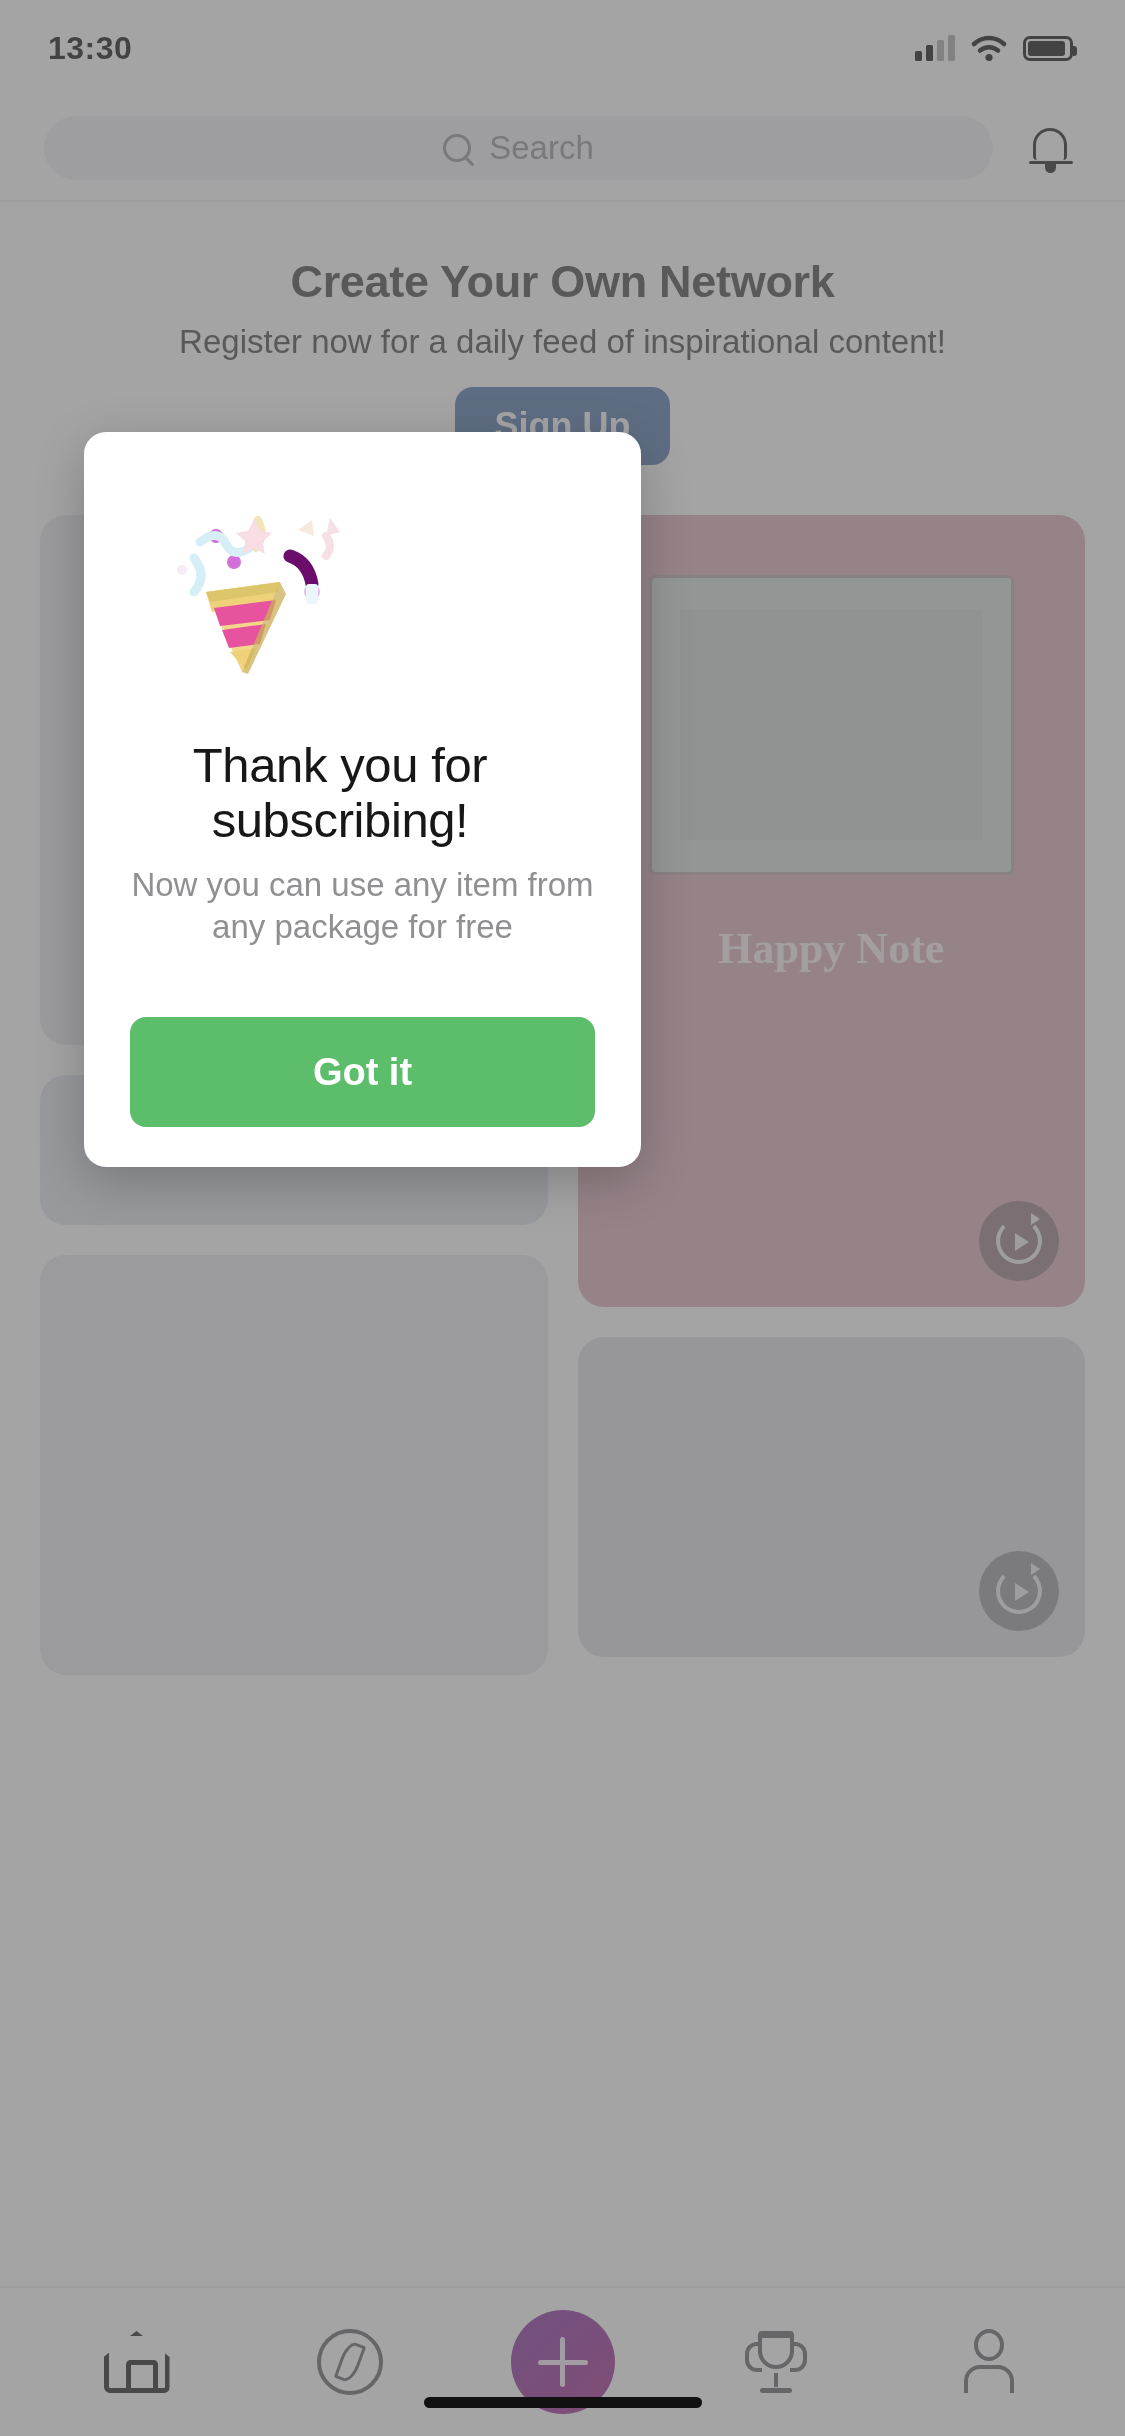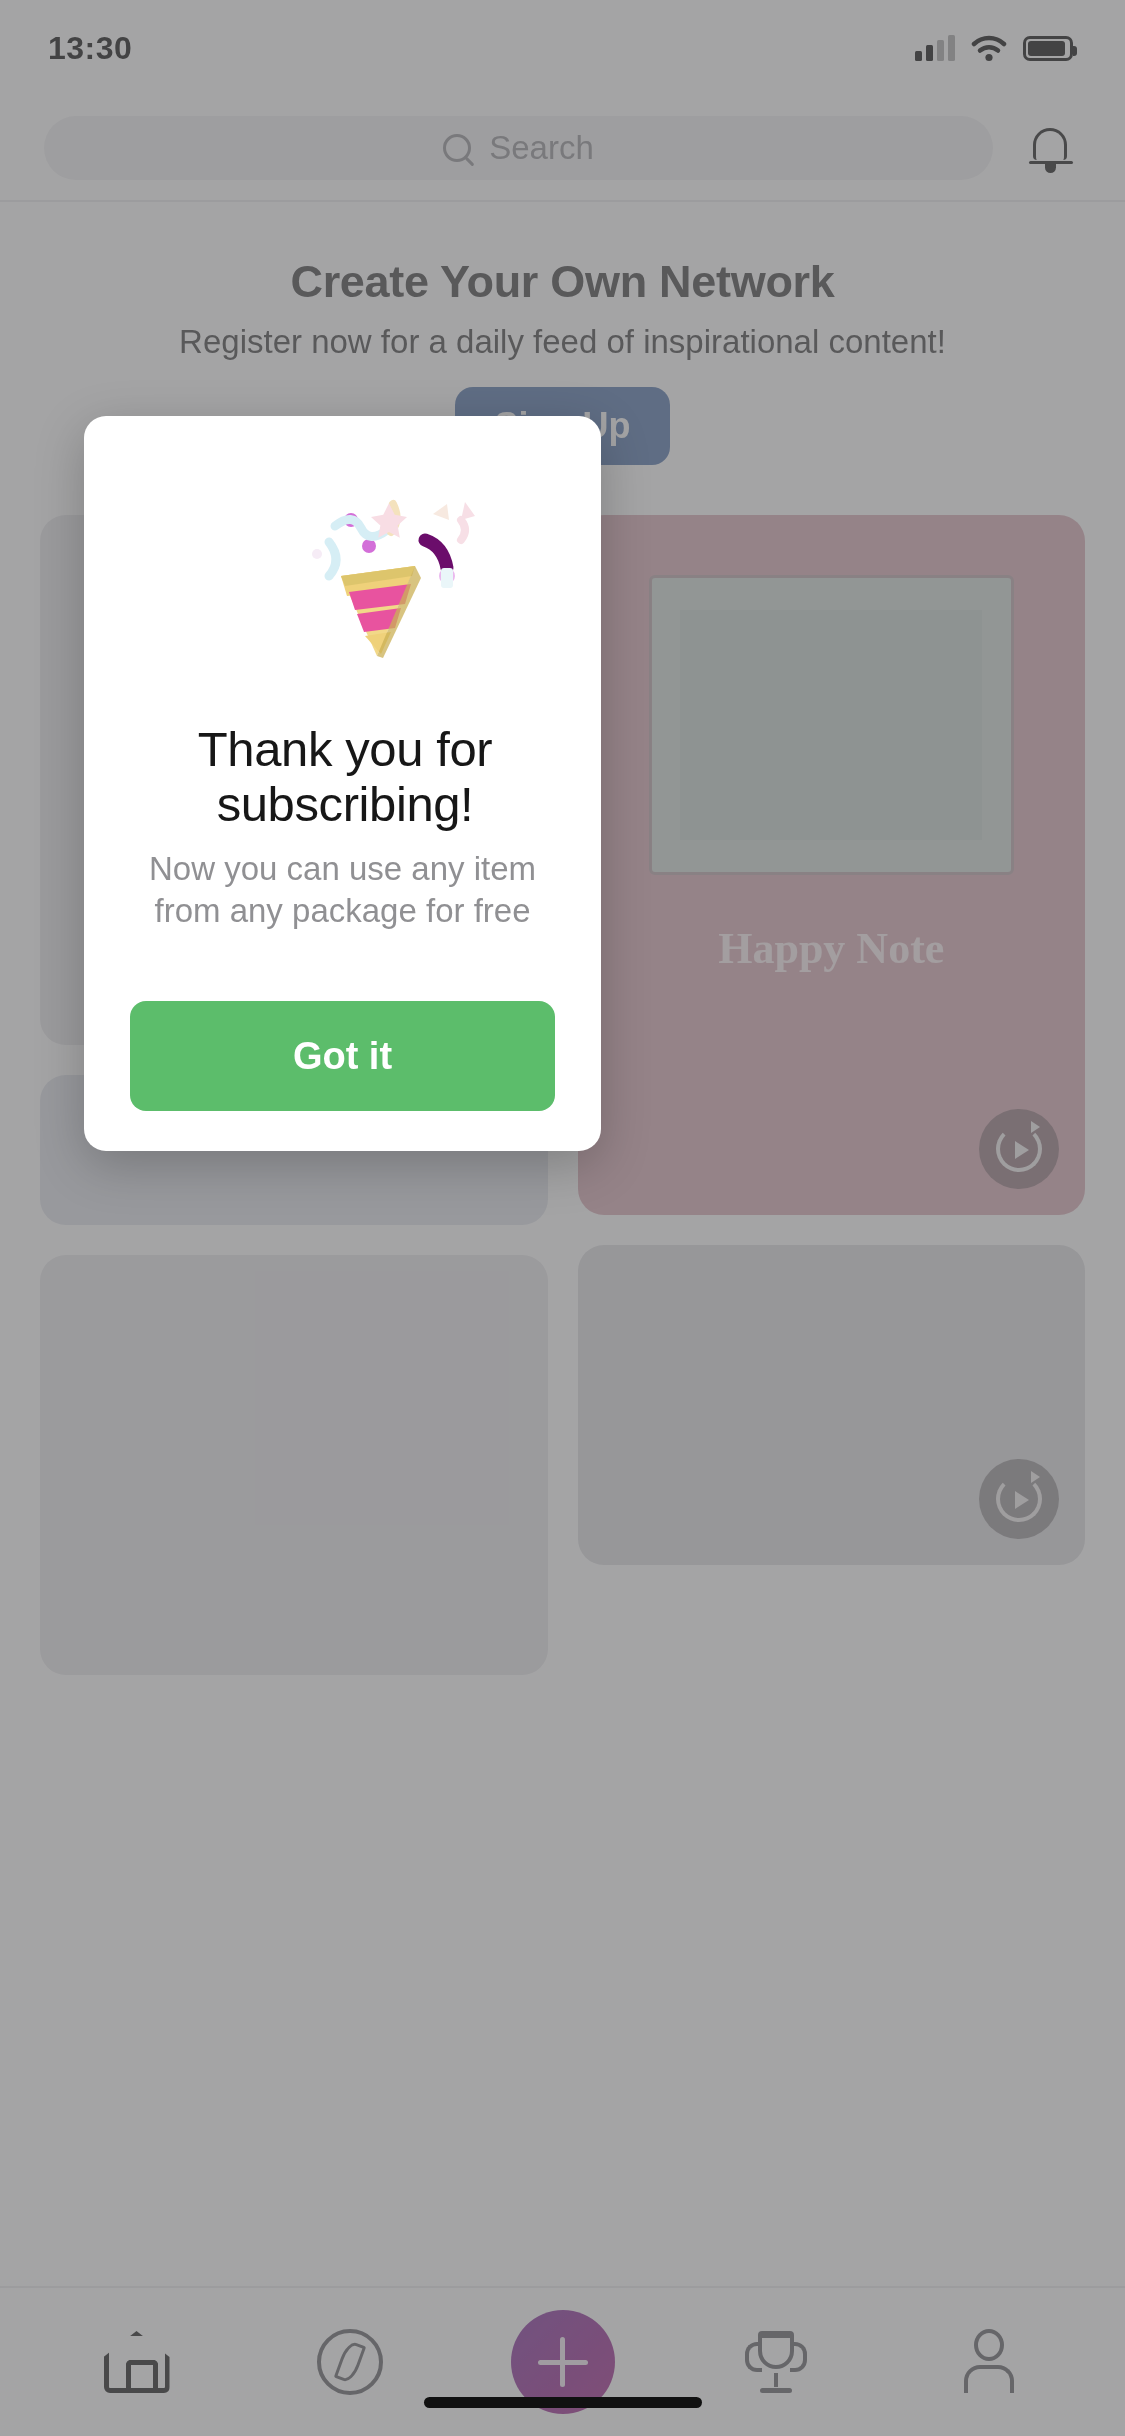--- a/index.html
+++ b/index.html
@@ -83,21 +83,21 @@
   }
 
   
   .feed { flex:1; position:relative; padding:20px 40px 0; }
   .feed-grid { display:flex; gap:30px; }
   .feed-col { flex:1; display:flex; flex-direction:column; gap:30px; }
   .card { border-radius:26px; position:relative; overflow:hidden; }
   .card-a { height:530px; background:#e7e6ea; }
   .card-b { height:150px; background:#dfe2ea; }
   .card-c { height:420px; background:#e7e6ea; }
-  .card-pink { height:700px; background:#d8a9b4; display:flex; flex-direction:column;
+  .card-pink { height:792px; background:#d8a9b4; display:flex; flex-direction:column;
                 align-items:center; padding-top:60px; }
   .poem-frame {
     width:72%; height:300px; background:#cfd9d4; border:3px solid #b9a3a8; border-radius:6px;
     display:flex; align-items:center; justify-content:center;
   }
   .poem-inner { width:84%; height:78%; background:#c5d2cc; }
   .card-caption { margin-top:46px; text-align:center; color:#fdeef1;
     font-family:"Liberation Serif", serif; font-size:44px; font-weight:700; line-height:1.25; }
   .replay {
     position:absolute; right:26px; bottom:26px;
@@ -160,24 +160,24 @@
 
   
   #dim-overlay {
     position:absolute; inset:0; background:rgba(108,108,110,.62);
     backdrop-filter:saturate(.25);
   }
   #dim-overlay.nofilter { backdrop-filter:none; }
 
   
   #modal {
-    position:absolute; left:84px; top:416px; width:517px; height:735px;
+    position:absolute; left:84px; top:432px; width:557px; height:735px;
     background:#ffffff; border-radius:22px;
     box-shadow:0 14px 50px rgba(0,0,0,.22);
-    display:flex; flex-direction:column; align-items:flex-end;
+    display:flex; flex-direction:column; align-items:flex-start;
     padding:64px 46px 40px;
   }
   .emoji-wrap { width:290px; height:210px; position:relative; margin-bottom:32px; }
   .modal-title {
     font-size:49px; line-height:1.12; color:#171717; text-align:center;
     letter-spacing:-0.4px; max-width:420px;
   }
   .modal-body {
     margin-top:16px; font-size:33px; line-height:1.27; color:#909093;
     text-align:center; max-width:470px;

